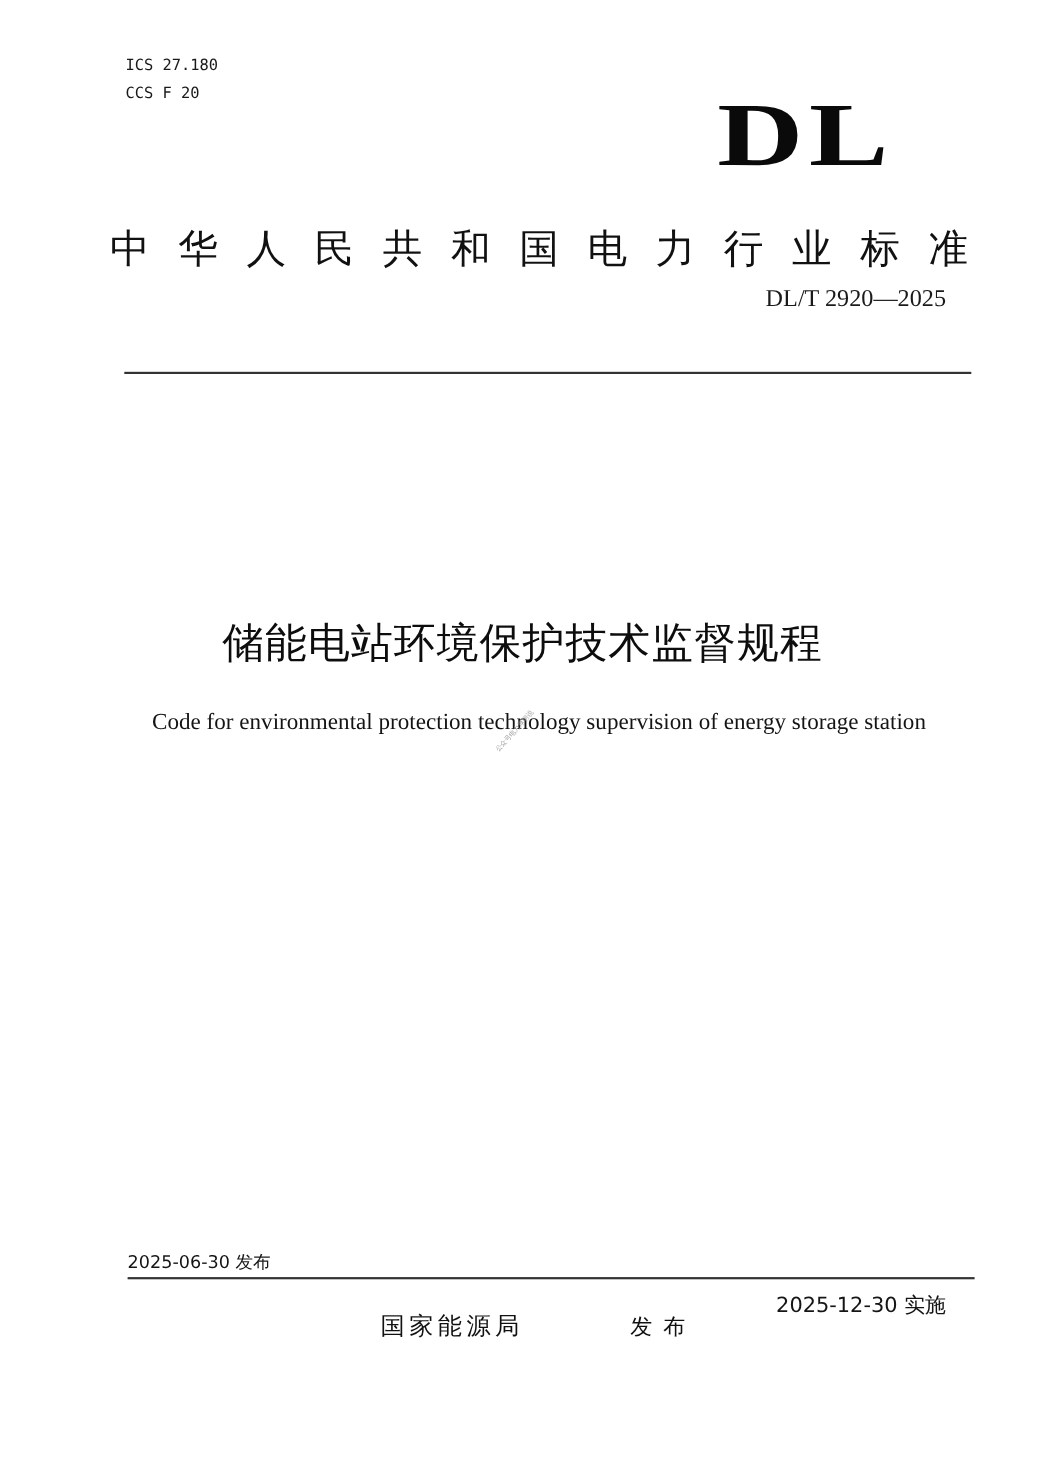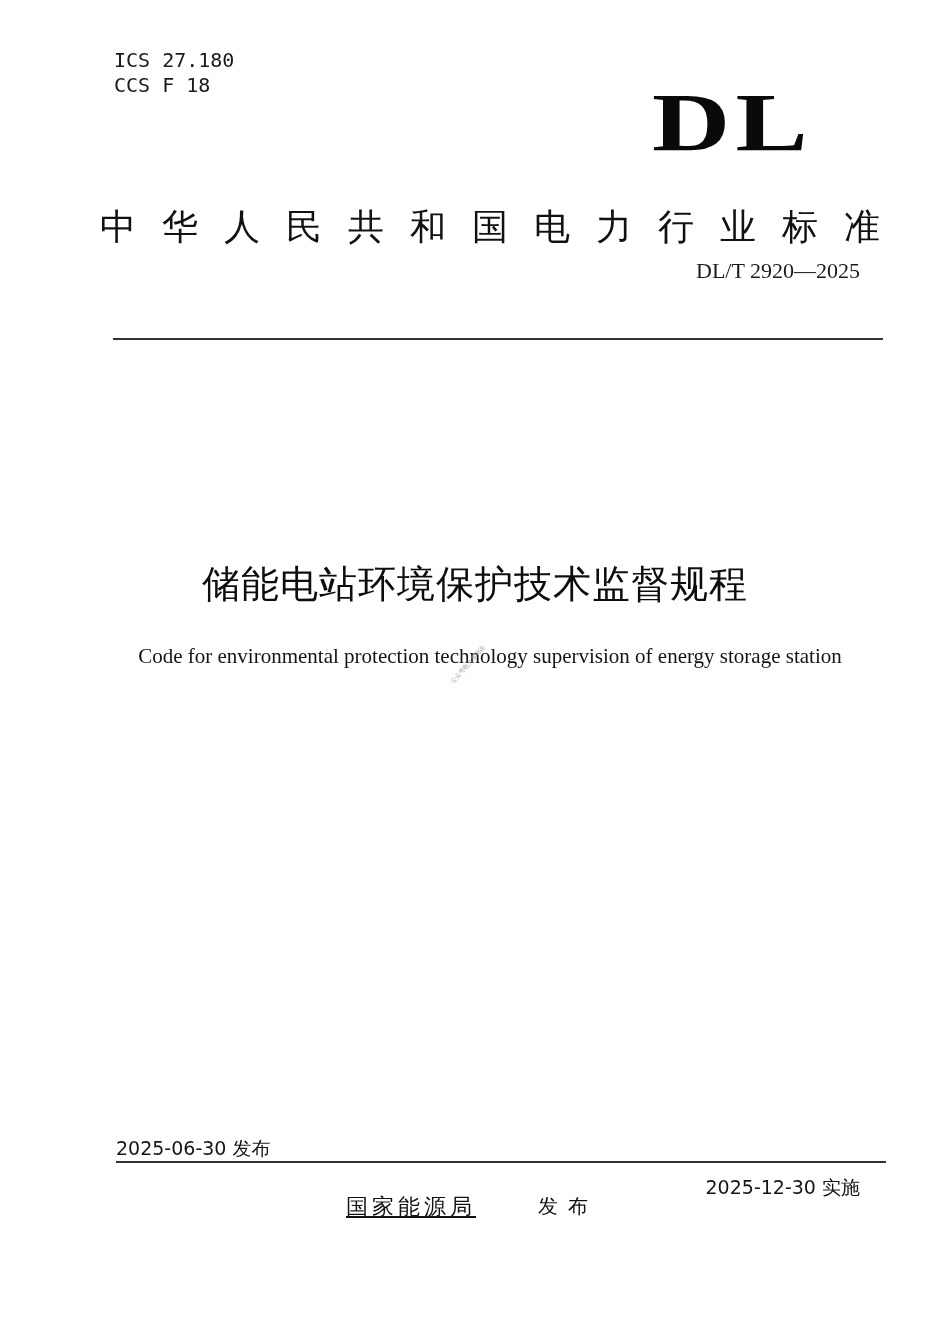--- a/index.html
+++ b/index.html
@@ -5,21 +5,21 @@
     html, body { margin: 0; padding: 0; background: #ffffff; }
     body {
       width: 950px; height: 1343px; position: relative; overflow: hidden;
       color: #111111;
       font-family: "DejaVu Sans", sans-serif;
     }
     .abs { position: absolute; }
     .classification {
       left: 114px; top: 48px;
       font-family: "DejaVu Sans Mono", monospace;
-      font-size: 20px; line-height: 25px; color: #1a1a1a;
+      font-size: 14px; line-height: 25px; color: #1a1a1a;
     }
     .classification div { white-space: pre; }
     .dl-logo {
       left: 652px; top: 78px;
       font-family: "Liberation Serif", serif;
       font-weight: bold; font-size: 82px; line-height: 90px;
       letter-spacing: 4px; color: #0a0a0a;
       transform: scaleX(1.32); transform-origin: left center;
     }
     .org-title {
@@ -52,47 +52,47 @@
     }
     .watermark {
       left: 452px; top: 678px;
       font-size: 6px; color: #9a9a9a;
       transform: rotate(-48deg); transform-origin: left center;
       white-space: nowrap;
     }
     .issue-date {
       left: 116px; top: 1134px;
       font-family: "DejaVu Sans", sans-serif;
-      font-size: 19px; line-height: 28px; color: #151515;
+      font-size: 16px; line-height: 28px; color: #151515;
     }
     .impl-date {
       right: 90px; top: 1130px;
       font-family: "DejaVu Sans", sans-serif;
       font-size: 19px; line-height: 28px; color: #151515; margin-top: 43px;
     }
     .rule-bottom {
       left: 116px; top: 1161px; width: 770px; height: 2px; background: #333333;
     }
     .issuer {
       left: 346px; top: 1190px;
       font-family: "DejaVu Sans", sans-serif;
-      font-size: 22px; line-height: 34px; letter-spacing: 4px; color: #111111; text-decoration: underline;
+      font-size: 22px; line-height: 34px; letter-spacing: 4px; color: #111111;
     }
     .issuer-action {
-      left: 538px; top: 1190px;
+      left: 573px; top: 1190px;
       font-family: "DejaVu Sans", sans-serif;
       font-size: 20px; line-height: 32px; letter-spacing: 10px; color: #111111;
     }
   </style>
 </head>
 <body>
 
 <div class="abs classification">
   <div>ICS 27.180</div>
-  <div>CCS F 18</div>
+  <div>CCS F 20</div>
 </div>
 
 <div class="abs dl-logo">DL</div>
 
 <div class="abs org-title">
   <span>中</span>
   <span>华</span>
   <span>人</span>
   <span>民</span>
   <span>共</span>

